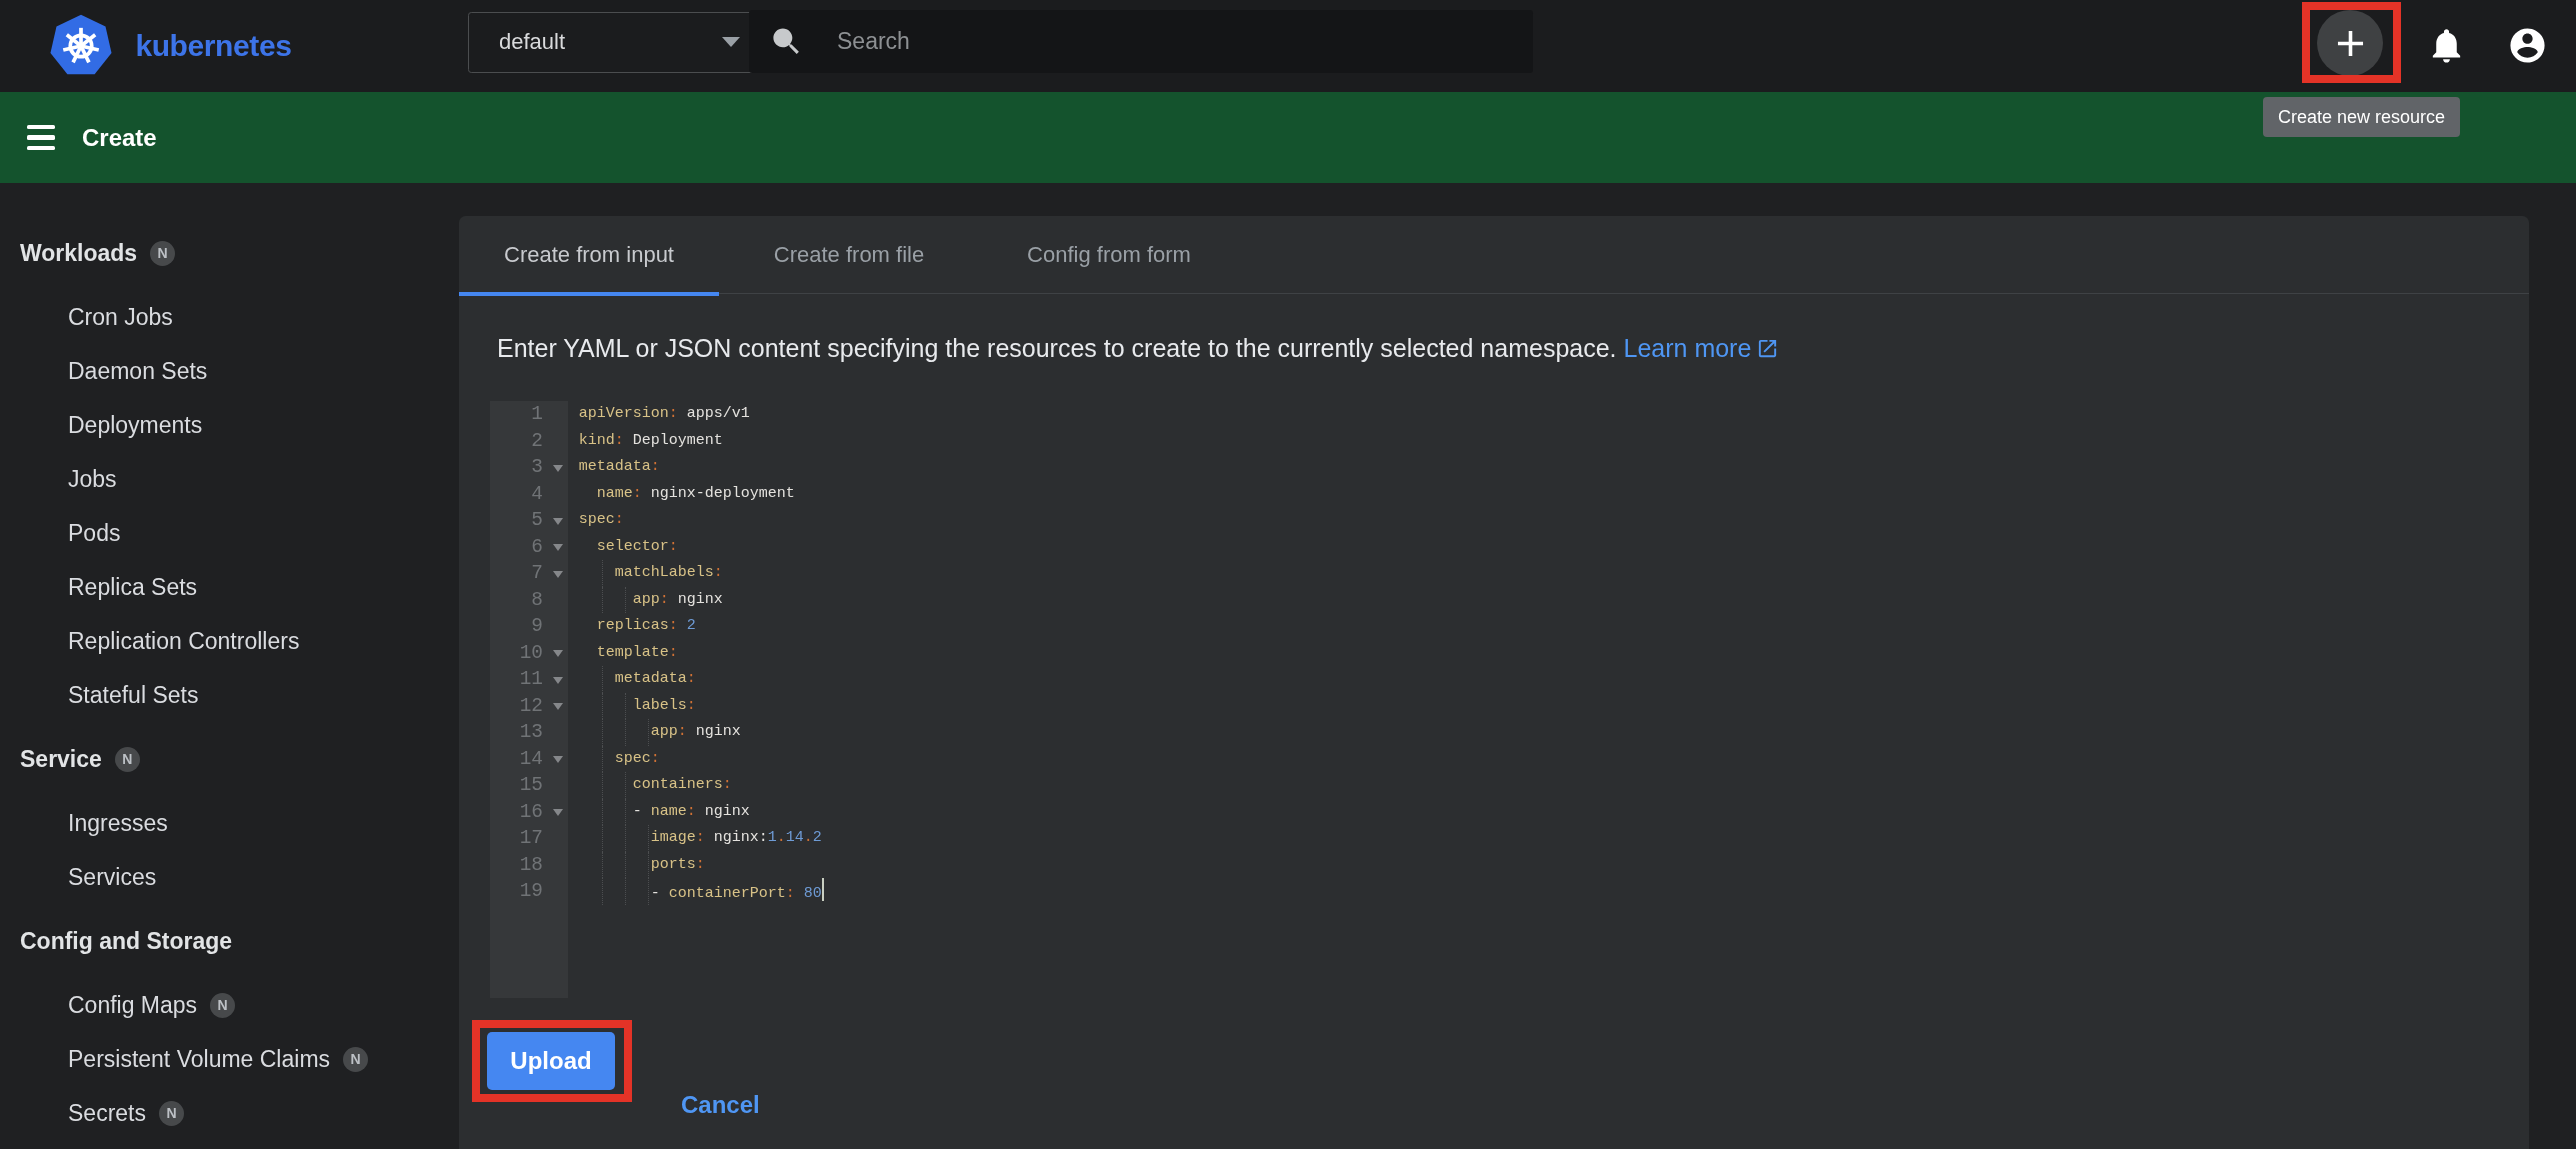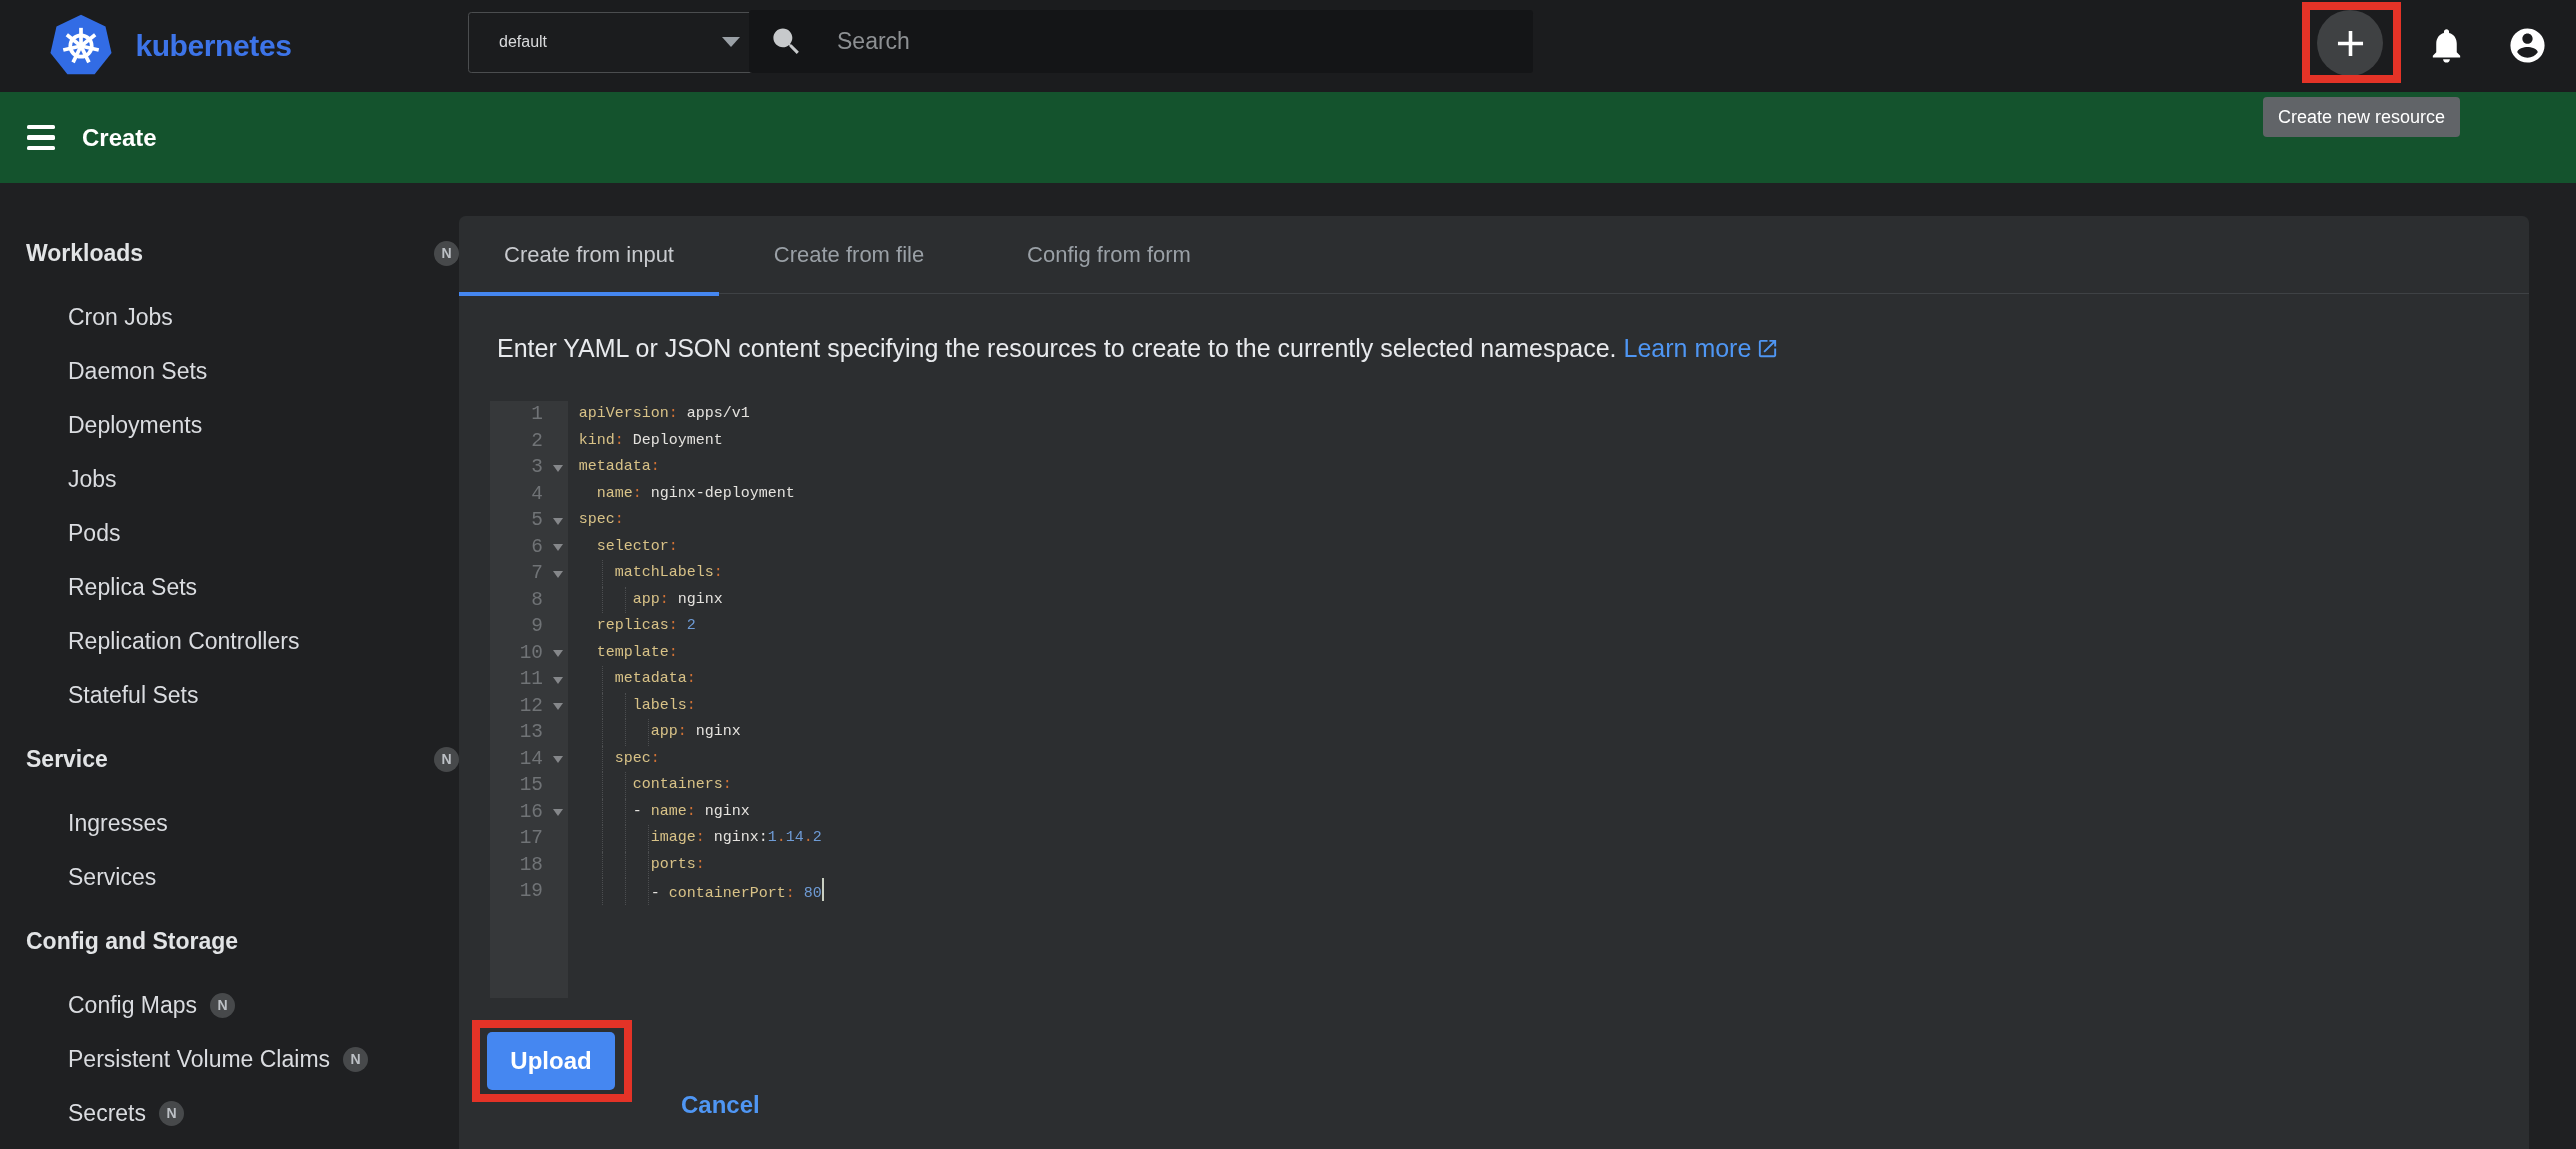--- a/index.html
+++ b/index.html
@@ -6,21 +6,21 @@
   html,body { width:2576px; height:1150px; overflow:hidden; background:#1f2022;
               font-family:"Liberation Sans", sans-serif; }
 
   
   .topbar { position:absolute; left:0; top:0; width:2576px; height:92px; background:#1b1c1e; z-index:5; }
   .brand { position:absolute; left:48px; top:13px; height:66px; display:flex; align-items:center; cursor:pointer; }
   .brand svg { width:66px; height:66px; }
   .brand-text { margin-left:21.4px; font-size:30px; font-weight:700; letter-spacing:-0.4px; color:#3d74e8; }
   .ns-select { position:absolute; left:468px; top:11.5px; width:296px; height:61px; border:1.6px solid #4b4d4f;
                border-radius:3.3px; display:flex; align-items:center; padding:0 23px 0 30px; cursor:pointer; }
-  .ns-select .ns-val { font-size:16px; color:#d9dadc; flex:1; }
+  .ns-select .ns-val { font-size:22px; color:#d9dadc; flex:1; }
   .caret { width:0; height:0; border-left:9px solid transparent; border-right:9px solid transparent;
            border-top:10.7px solid #9aa0a6; }
   .search { position:absolute; left:749px; top:10px; width:784px; height:63px; background:#141517;
             border-radius:3.3px; display:flex; align-items:center; padding-left:20px; }
   .search svg { width:35px; height:35px; fill:#c7c9cb; flex:none; }
   .search input { background:transparent; border:none; outline:none; color:#e8e8e8; font-size:23px;
                   margin-left:33px; width:659px; font-family:"Liberation Sans", sans-serif; }
   .search input::placeholder { color:#8d9093; }
   .plus-btn { position:absolute; left:2317px; top:10px; width:66px; height:66px; border-radius:50%;
               background:#3f4143; display:flex; align-items:center; justify-content:center; cursor:pointer; }
@@ -38,21 +38,21 @@
   .appbar { position:absolute; left:0; top:92px; width:2576px; height:91px; background:#14532d; z-index:4; }
   .hamburger { position:absolute; left:27px; top:33px; width:28px; height:25px; display:flex;
                flex-direction:column; justify-content:space-between; cursor:pointer; }
   .hamburger i { display:block; height:4.1px; background:#fff; border-radius:1.6px; }
   .appbar-title { position:absolute; left:82px; top:0; height:91px; line-height:91px;
                   color:#fff; font-size:24px; font-weight:700; }
 
   
   .sidebar { position:absolute; left:0; top:183px; width:459px; height:967px; background:#1f2022; padding-top:43px; }
   .nav-row { height:54px; display:flex; align-items:center; color:#e2e4e6; font-size:23px; cursor:pointer; }
-  .nav-header { padding-left:26px; font-weight:700; margin:10px 0;justify-content:space-between; }
+  .nav-header { padding-left:20px; font-weight:700; margin:10px 0; }
   .nav-header:first-child { margin-top:0; }
   .nav-item { padding-left:68px; font-weight:400; color:#dadce0; }
   .nbadge { display:inline-flex; align-items:center; justify-content:center; width:25px; height:25px;
             border-radius:50%; background:#47494b; color:#bdc1c6; font-size:14px; font-weight:700; margin-left:13px; }
 
   
   .card { position:absolute; left:459px; top:216px; width:2070px; height:934px; background:#2c2e30;
           border-radius:6.6px 6.6px 0 0; }
   .tabs { position:absolute; left:0; top:0; width:2070px; height:78px; display:flex;
           border-bottom:1.6px solid #3f4245; }

